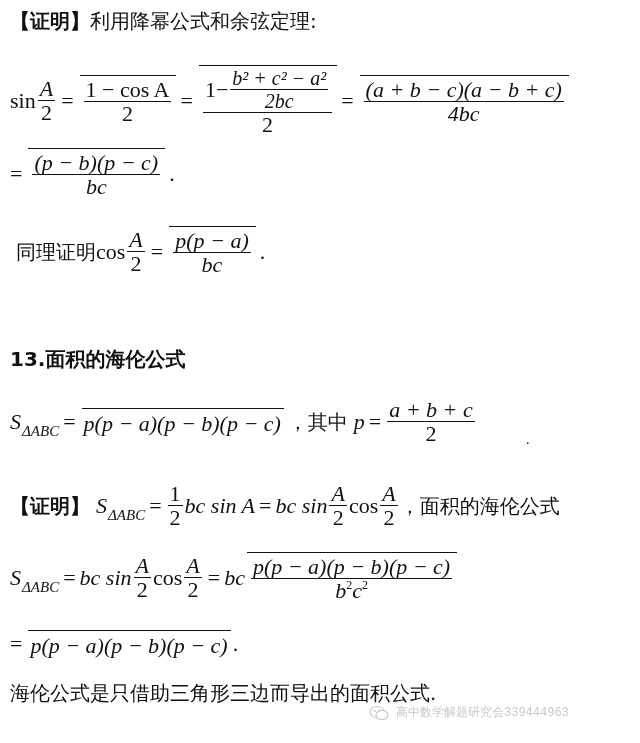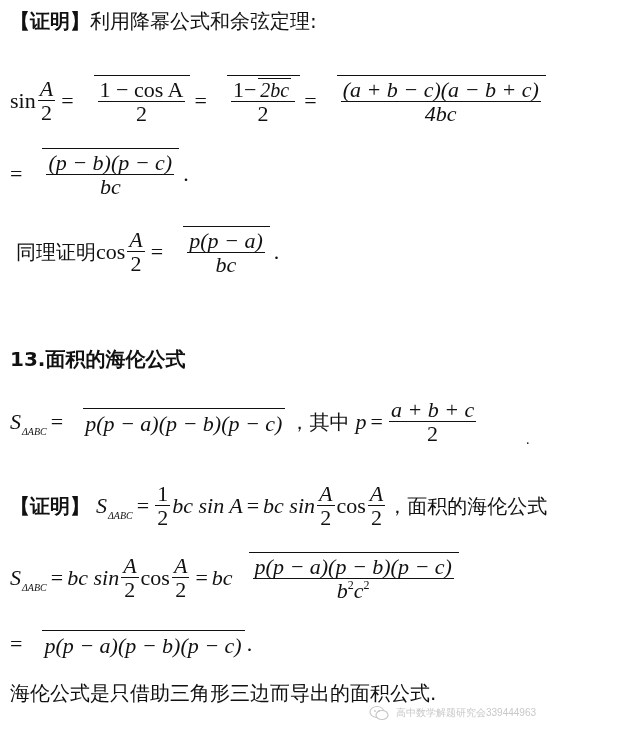--- a/index.html
+++ b/index.html
@@ -6,34 +6,34 @@
     html, body { width: 640px; height: 743px; background: #ffffff; overflow: hidden; }
     body { position: relative; color: #111; font-family: "Liberation Sans", sans-serif; }
 
     .abs { position: absolute; white-space: nowrap; }
     .cn { font-family: "DejaVu Sans", sans-serif; font-size: 20px; color: #111; }
     .cn-bold { font-weight: bold; }
     .math { font-family: "Liberation Serif", serif; font-size: 22px; color: #111; display: inline-flex; align-items: center; white-space: nowrap; }
     .math i { font-style: italic; }
     .rm { font-style: normal; }
     .op { margin: 0 4px; font-style: normal; }
-    .sub { font-size: 10px; font-style: italic; position: relative; top: 9px; margin-left: 1px; }
+    .sub { font-size: 15px; font-style: italic; position: relative; top: 9px; margin-left: 1px; }
     .sup { font-size: 12px; position: relative; top: -9px; }
 
     .frac { display: inline-flex; flex-direction: column; align-items: center; vertical-align: middle; margin: 0 2px; }
     .frac .num { padding: 0 2px; line-height: 1.05; }
     .frac .bar { align-self: stretch; border-top: 1.3px solid #111; height: 0; }
     .frac .den { padding: 0 2px; line-height: 1.1; }
 
-    .sqrt { display: inline-flex; align-items: center; margin-left: 2px; }
+    .sqrt { display: inline-flex; align-items: center; margin-left: 2px; flex-direction: column; }
     .sqrt .rad { display: inline-block; width: 14px; position: relative; }
     .sqrt .rad svg { position: absolute; left: 0; top: 0; width: 100%; height: 100%; }
     .sqrt .body { border-top: 1.3px solid #111; padding: 2px 3px 0 2px; display: inline-flex; align-items: center; }
 
-    .watermark { font-family: Liberation Sans, sans-serif; font-size: 10px; color: #c8c8c8; }
+    .watermark { font-family: Liberation Mono, monospace; font-size: 12px; color: #c8c8c8; }
     .wm-icon { display: inline-block; width: 22px; height: 18px; vertical-align: middle; margin-right: 6px; }
   </style>
 </head>
 <body>
 
 <div class="abs cn" style="left:10px; top:8px;text-align:center;">
   <span class="cn-bold">【证明】</span><span>利用降幂公式和余弦定理:</span>
 </div>
 
 <div class="abs math" style="left:10px; top:56px; height:90px;">
@@ -63,20 +63,21 @@
     <span class="rad">
         <svg viewBox="0 0 14 90" preserveAspectRatio="none">
           <polyline points="0,54 4,50 8,88 13,0" fill="none" stroke="#111" stroke-width="1.3"></polyline>
         </svg>
       </span>
     <span class="body">
       <span class="frac">
         <span class="num" style="display:inline-flex;align-items:center;">
           <span>1−</span>
           <span class="frac" style="font-size:20px;">
+              <span class="num"><i>b² + c² − a²</i></span>
               <span class="bar"></span>
               <span class="den"><i>2bc</i></span>
             </span>
         </span>
         <span class="bar"></span>
         <span class="den">2</span>
       </span>
     </span>
   </span>
   <span class="op">=</span>

